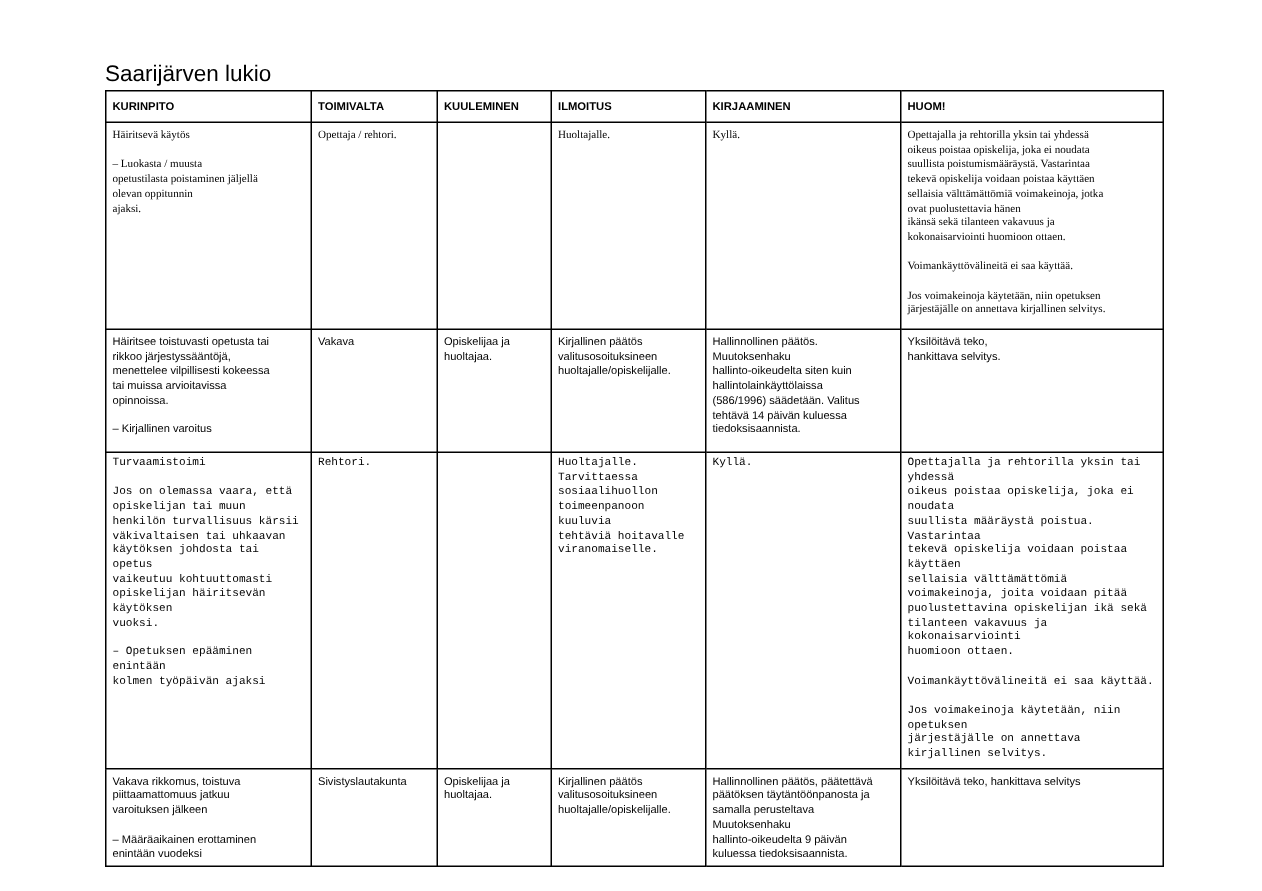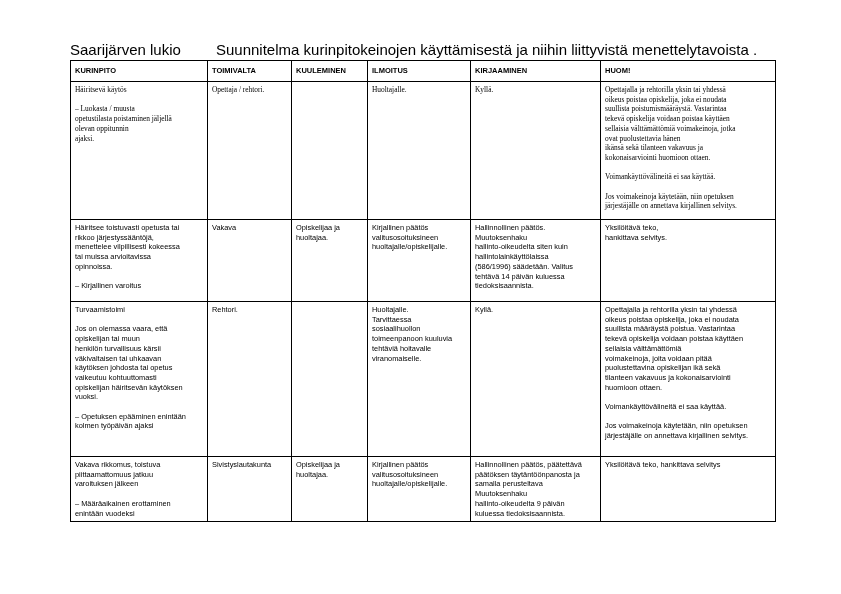--- a/index.html
+++ b/index.html
@@ -53,37 +53,36 @@
   }
   .plan-table th {
     font-weight: bold;
     font-size: 7.5px;
     vertical-align: middle;
     padding: 2px 4px;
   }
   tr.hdr { height: 21px; }
   tr.r0 { height: 138px; font-family: Liberation Serif, serif; }
   tr.r1 { height: 82px; padding-left: 21px; }
-  tr.r2 { height: 155px; }
+  tr.r2 { height: 155px; font-family: Liberation Mono, monospace; }
   tr.r3 { height: 50px; }
   col.c0 { width: 137px; }
   col.c1 { width: 84px; }
   col.c2 { width: 76px; }
   col.c3 { width: 103px; }
   col.c4 { width: 130px; }
   col.c5 { width: 175px; }
 </style>
 </head>
 <body>
 
 <div class="page">
 
   <div class="title-row">
     <span class="title-left">Saarijärven lukio</span>
-    <span class="title-right">Suunnitelma kurinpitokeinojen käyttämisestä ja niihin liittyvistä menettelytavoista .</span>
   </div>
 
   <table class="plan-table">
     <colgroup>
       <col class="c0">
         <col class="c1">
         <col class="c2">
         <col class="c3">
         <col class="c4">
         <col class="c5">

